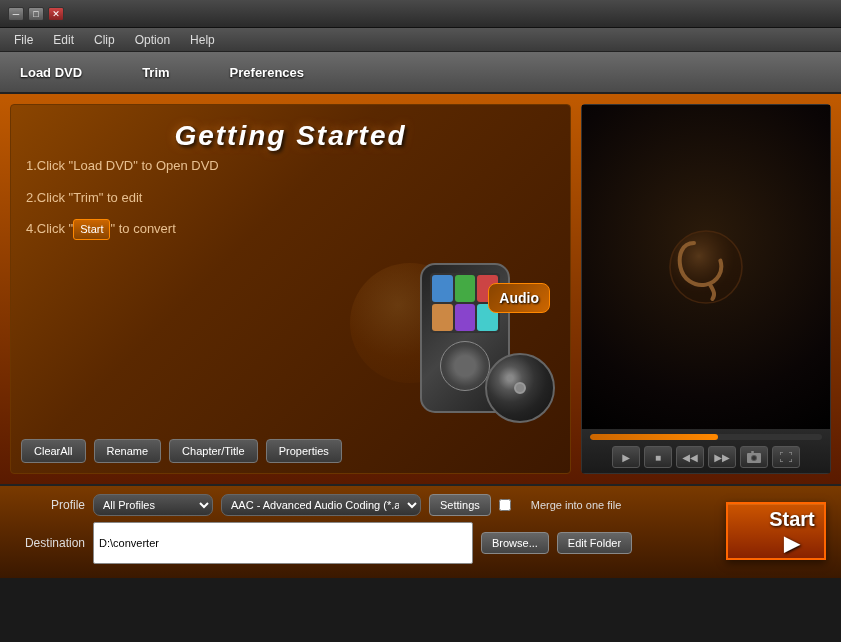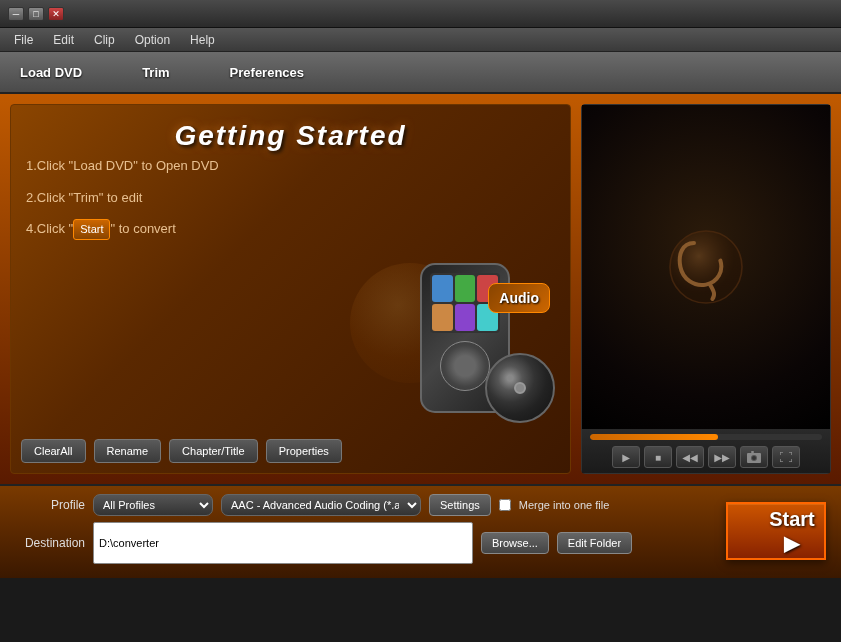--- a/index.html
+++ b/index.html
@@ -315,21 +315,21 @@
       border-radius: 4px;
       padding: 3px 10px;
       font-size: 11px;
       cursor: pointer;
       height: 22px;
     }
     #merge-label {
       color: #ddd;
       font-size: 11px;
       display: flex;
-      gap: 8px;
+      gap: 20px;
     }
     #merge-checkbox {
       width: 12px;
       height: 12px;
     }
     #destination-input {
       background: #fff;
       color: #000;
       border: 1px solid #888;
       border-radius: 2px;

